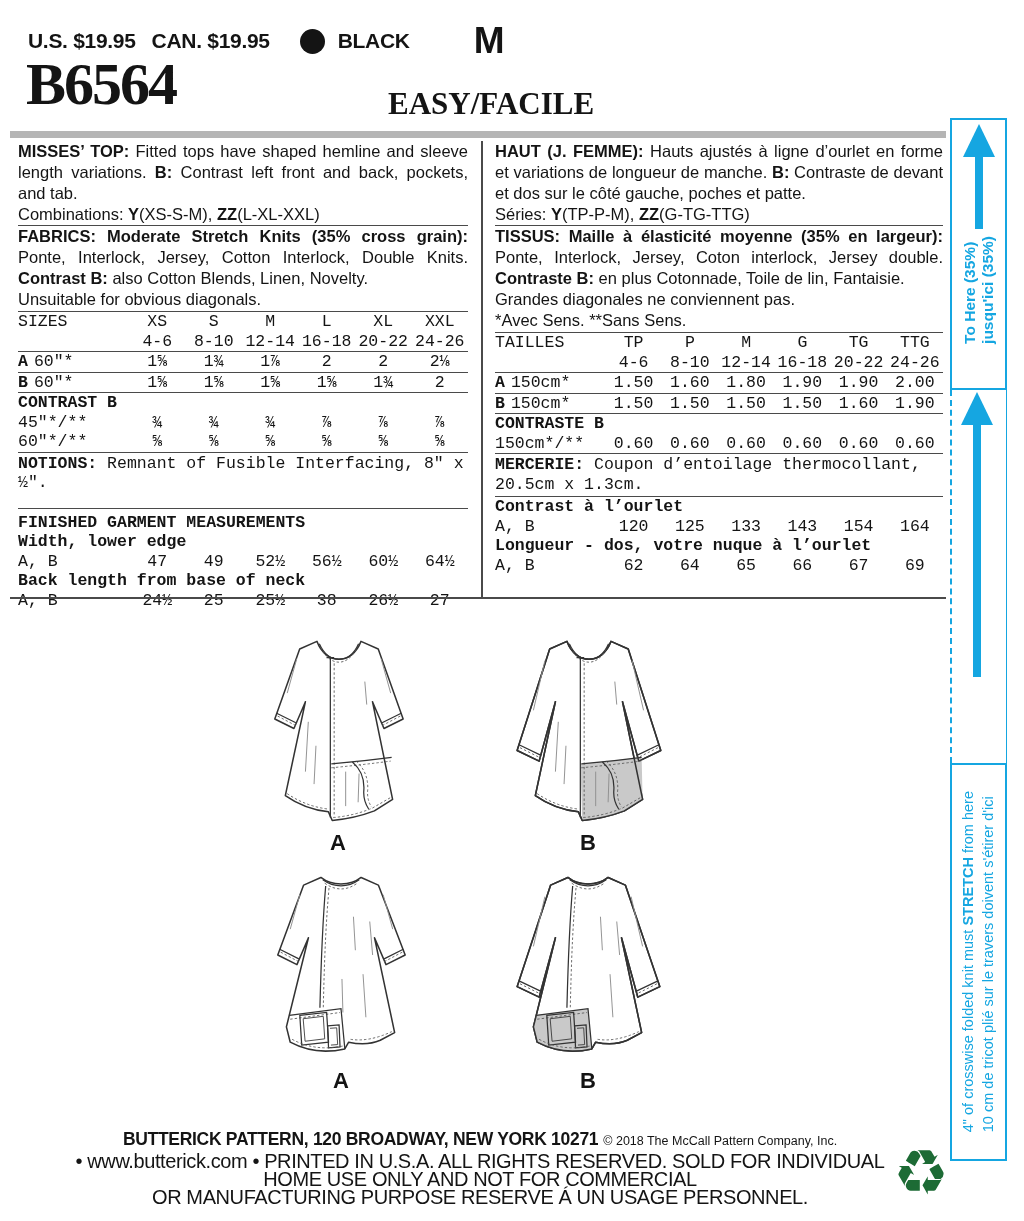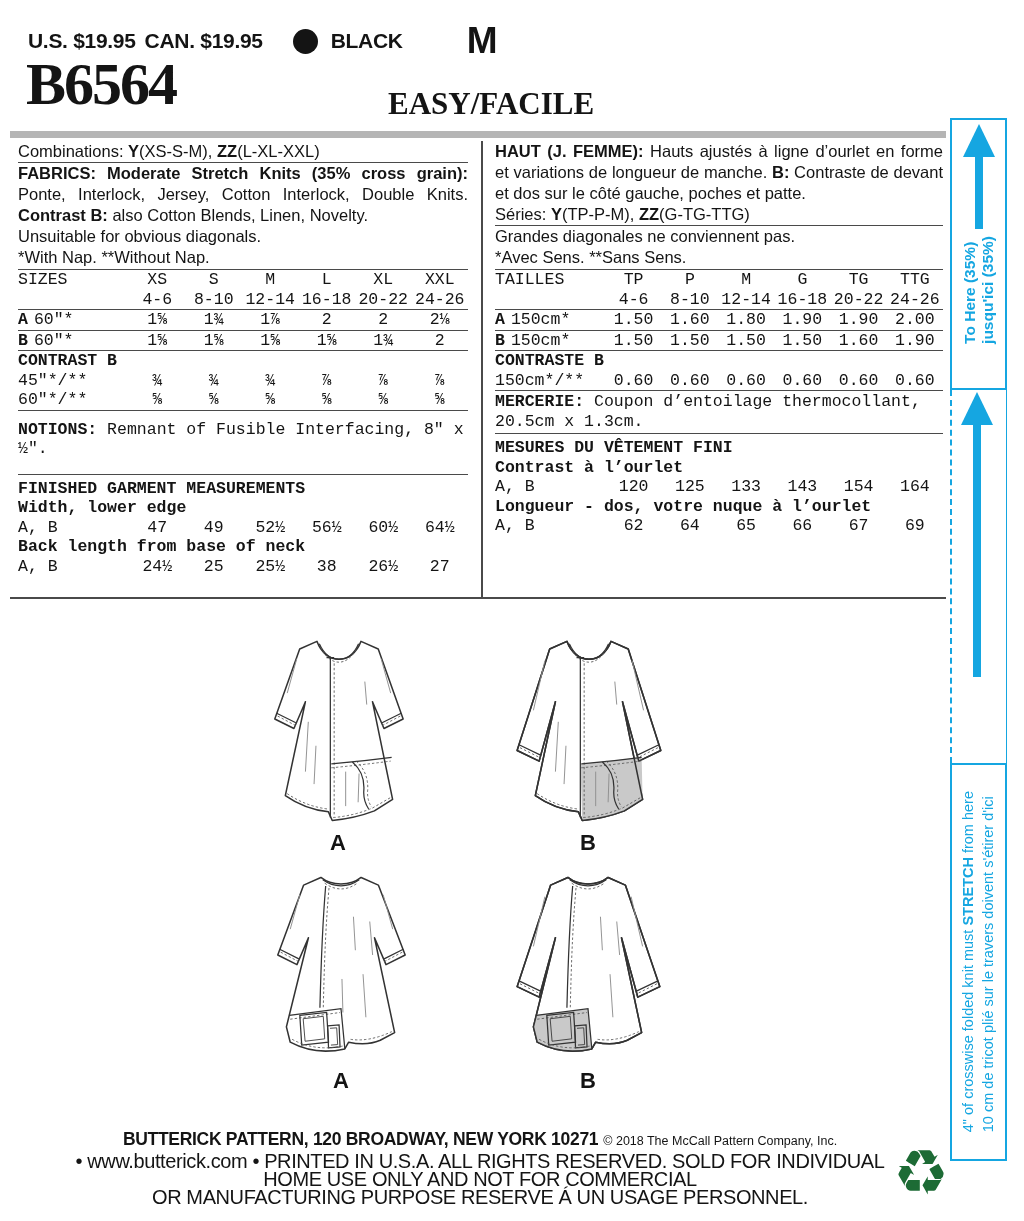--- a/index.html
+++ b/index.html
@@ -11,21 +11,21 @@
   html,body{margin:0;padding:0;}
   body{
     width:1024px;height:1221px;position:relative;background:#fff;
     font-family:"Liberation Sans","DejaVu Sans",sans-serif;color:var(--ink);
     overflow:hidden;
   }
   .serif{font-family:"Liberation Serif","DejaVu Serif",serif;}
   
   .price-row{position:absolute;left:28px;top:20px;display:flex;align-items:center;
     font-weight:bold;font-size:21px;letter-spacing:-0.3px;white-space:nowrap;}
-  .price-us{margin-right:9px;}
+  .price-us{margin-right:16px;}
   .dot{width:25px;height:25px;border-radius:50%;background:#141414;margin:0 13px 0 30px;}
   .cup{font-size:37px;margin-left:64px;letter-spacing:-1px;}
   .pattern-number{position:absolute;left:26px;top:50px;font-size:60px;font-weight:bold;letter-spacing:-2px;}
   .difficulty{position:absolute;left:388px;top:86px;font-size:31px;font-weight:bold;}
   .gray-bar{position:absolute;left:10px;top:131px;width:936px;height:7px;background:#b5b5b5;}
   
   .col{position:absolute;top:141px;font-size:16.5px;line-height:21px;text-align:justify;}
   #colL{left:18px;width:450px;}
   #colR{left:495px;width:448px;}
   .divider{position:absolute;left:481px;top:141px;height:457px;border-left:2px solid var(--rule);}
@@ -37,21 +37,21 @@
   .b{font-weight:bold;}
   
   table.spec{border-collapse:collapse;width:100%;font-size:16.5px;border-top:1.5px solid var(--rule);margin-top:1px;font-family:Liberation Mono, monospace;}
   table.spec td{padding:0;line-height:19.5px;vertical-align:top;}
   td.v{text-align:center;}
   tr.rule td{border-bottom:1.5px solid var(--rule);}
   td.lbl{white-space:nowrap;text-align:left;}
   td.ind{padding-left:16px;}
   .sub{margin-left:6px;}
   tr.notions td{border-bottom:1.5px solid var(--rule);text-align:left;}
-  #colL tr.notions td{padding:9px 0 15px;}
+  #colL tr.notions td{padding:1px 0 15px;}
   #colR tr.notions td{padding:1px 0 2px;margin-left:20px;}
   tr.fin-title td{padding-top:4px;text-align:left;}
   tr.sec-lab td{text-align:left;}
   
   .view{position:absolute;width:182px;text-align:center;}
   #viewFA{left:247px;top:626px;} #viewFB{left:497px;top:626px;}
   #viewBA{left:250px;top:864px;} #viewBB{left:497px;top:864px;}
   .view svg{width:182px;height:206px;display:block;}
   .view-label{font-size:22px;font-weight:bold;line-height:22px;}
   .outline{fill:#fff;stroke:#333;stroke-width:1.6;stroke-linejoin:round;}
@@ -95,24 +95,24 @@
   <span>CAN. $19.95</span>
   <span class="dot"></span>
   <span>BLACK</span>
   <span class="cup">M</span>
 </div>
 <div class="pattern-number serif">B6564</div>
 <div class="difficulty serif">EASY/FACILE</div>
 <div class="gray-bar"></div>
 
 <div class="col" id="colL">
+  <p class="desc"><b>MISSES’ TOP:</b><span> Fitted tops have shaped hemline and sleeve length variations. </span><b>B:</b><span> Contrast left front and back, pockets, and tab.</span></p>
   <p class="combo"><span>Combinations: </span><b>Y</b><span>(XS-S-M), </span><b>ZZ</b><span>(L-XL-XXL)</span></p>
   <p><b>FABRICS: Moderate Stretch Knits (35% cross grain):</b><span> Ponte, Interlock, Jersey, Cotton Interlock, Double Knits. </span><b>Contrast B:</b><span> also Cotton Blends, Linen, Novelty.</span></p>
   <p class="note">Unsuitable for obvious diagonals.</p>
-  <p class="note">*With Nap. **Without Nap.</p>
   <table class="spec">
     <colgroup>
         <col style="width:110px">
         <col span="6" style="width:56px">
       </colgroup>
     <tbody>
       <tr>
         <td class="lbl">SIZES</td>
       <td class="v">XS</td>
           <td class="v">S</td>
@@ -202,20 +202,21 @@
     </tbody>
   </table>
 </div>
 
 <div class="divider"></div>
 <div class="bottom-rule"></div>
 
 <div class="col" id="colR">
   <p class="desc"><b>HAUT (J. FEMME):</b><span> Hauts ajustés à ligne d’ourlet en forme et variations de longueur de manche. </span><b>B:</b><span> Contraste de devant et dos sur le côté gauche, poches et patte.</span></p>
   <p class="combo"><span>Séries: </span><b>Y</b><span>(TP-P-M), </span><b>ZZ</b><span>(G-TG-TTG)</span></p>
+  <p><b>TISSUS: Maille à élasticité moyenne (35% en largeur):</b><span> Ponte, Interlock, Jersey, Coton interlock, Jersey double. </span><b>Contraste B:</b><span> en plus Cotonnade, Toile de lin, Fantaisie.</span></p>
   <p class="note">Grandes diagonales ne conviennent pas.</p>
   <p class="note">*Avec Sens. **Sans Sens.</p>
   <table class="spec">
     <colgroup>
         <col style="width:110px">
         <col span="6" style="width:56px">
       </colgroup>
     <tbody>
       <tr>
         <td class="lbl">TAILLES</td>
@@ -260,23 +261,20 @@
         <td class="lbl ind">150cm*/**</td>
       <td class="v">0.60</td>
           <td class="v">0.60</td>
           <td class="v">0.60</td>
           <td class="v">0.60</td>
           <td class="v">0.60</td>
           <td class="v">0.60</td>
         </tr>
       <tr class="notions">
         <td colspan="7"><b>MERCERIE:</b><span> Coupon d’entoilage thermocollant, 20.5cm x 1.3cm.</span></td>
-      </tr>
-      <tr class="fin-title">
-        <td class="b" colspan="7">MESURES DU VÊTEMENT FINI</td>
       </tr>
       <tr class="sec-lab">
         <td class="b" colspan="7">Contrast à l’ourlet</td>
       </tr>
       <tr>
         <td class="lbl">A, B</td>
       <td class="v">120</td>
           <td class="v">125</td>
           <td class="v">133</td>
           <td class="v">143</td>

